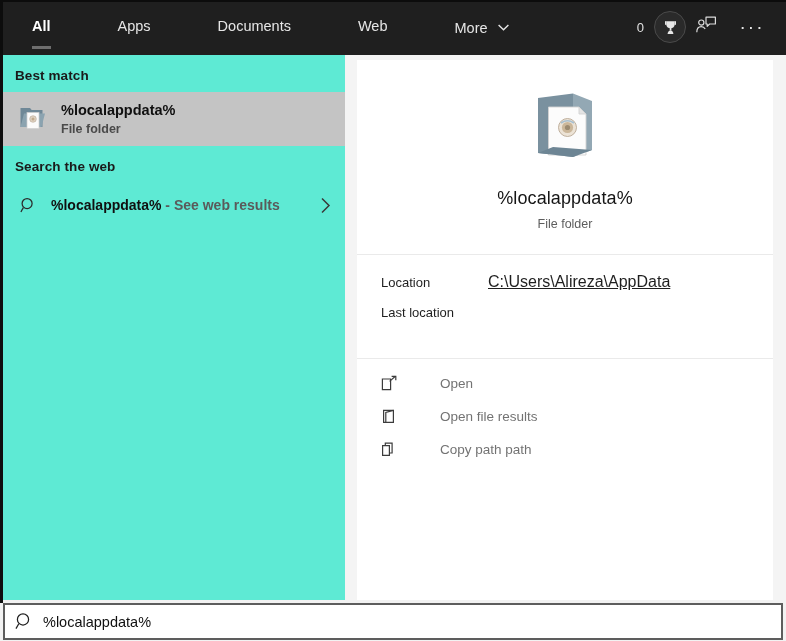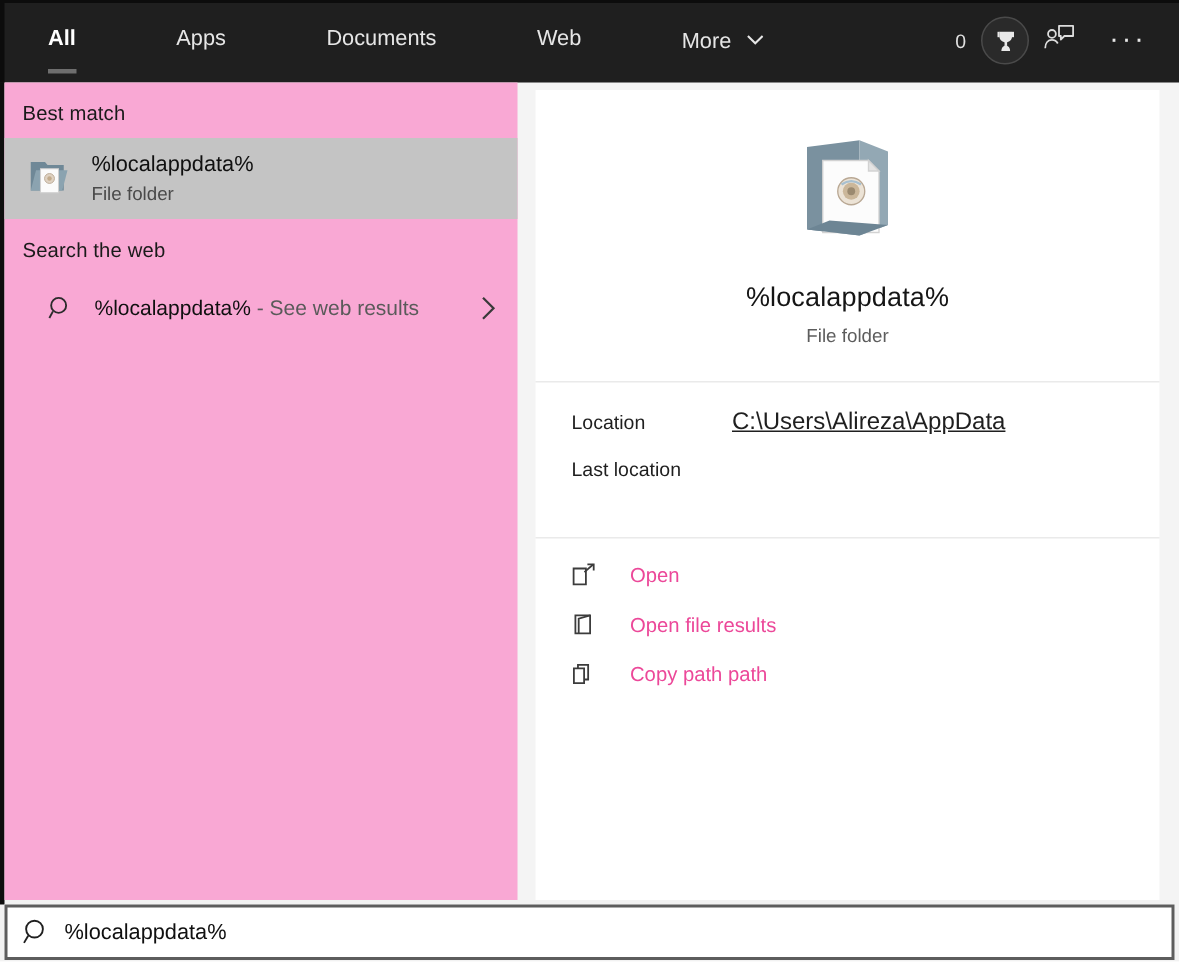--- a/index.html
+++ b/index.html
@@ -110,21 +110,22 @@
     justify-content: center;
   }
 
   
   .leftpane {
     position: absolute;
     left: 3px;
     top: 55px;
     width: 342px;
     height: 545px;
-    background: #f9a8d4;
+    background: #5eead4;
+    font-weight: bold;
   }
   .section-header {
     font-size: 13.5px;
     color: #1a1a1a;
     padding: 13px 0 9px 12px;
     letter-spacing: 0.1px;
   }
   .result-row {
     display: flex;
     align-items: center;
@@ -153,21 +154,21 @@
     font-size: 12.5px;
     color: #4a4a4a;
     margin-top: 3px;
     line-height: 15px;
   }
 
   .web-row {
     display: flex;
     align-items: center;
     height: 44px;
-    padding-left: 24px;
+    padding-left: 12px;
     padding-right: 14px;
     cursor: default;
   }
   .web-mag {
     width: 26px; flex: 0 0 26px;
     display: flex; align-items: center; justify-content: center;
     margin-right: 10px;
   }
   .web-label {
     font-size: 14px;
@@ -258,21 +259,22 @@
   .action-icon {
     width: 22px;
     flex: 0 0 22px;
     display: flex;
     align-items: center;
     justify-content: flex-start;
     margin-right: 17px;
   }
   .action-label {
     font-size: 13.5px;
-    color: #ec4899;
+    color: #737373;
+    margin-left: 20px;
   }
 
   
   .searchbar {
     position: absolute;
     left: 3px;
     top: 603px;
     width: 780px;
     height: 37px;
     background: #ffffff;

